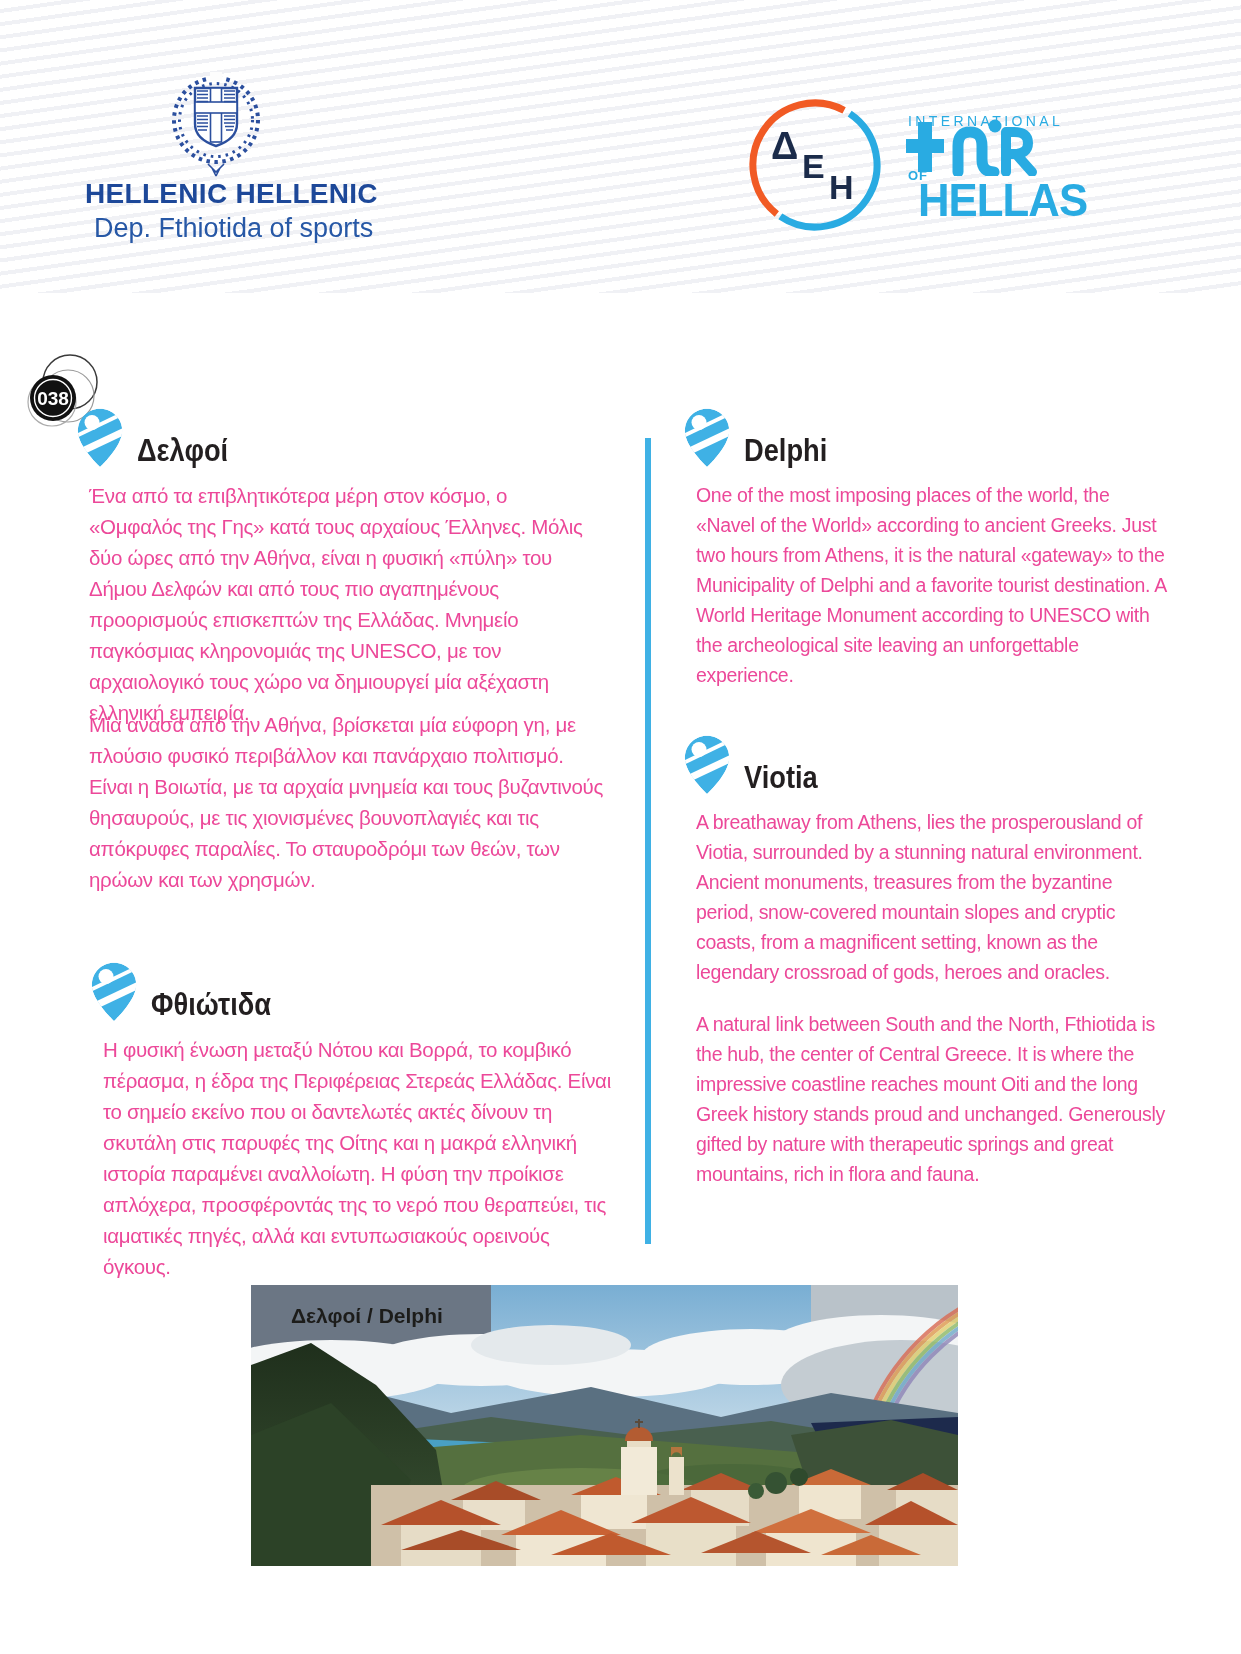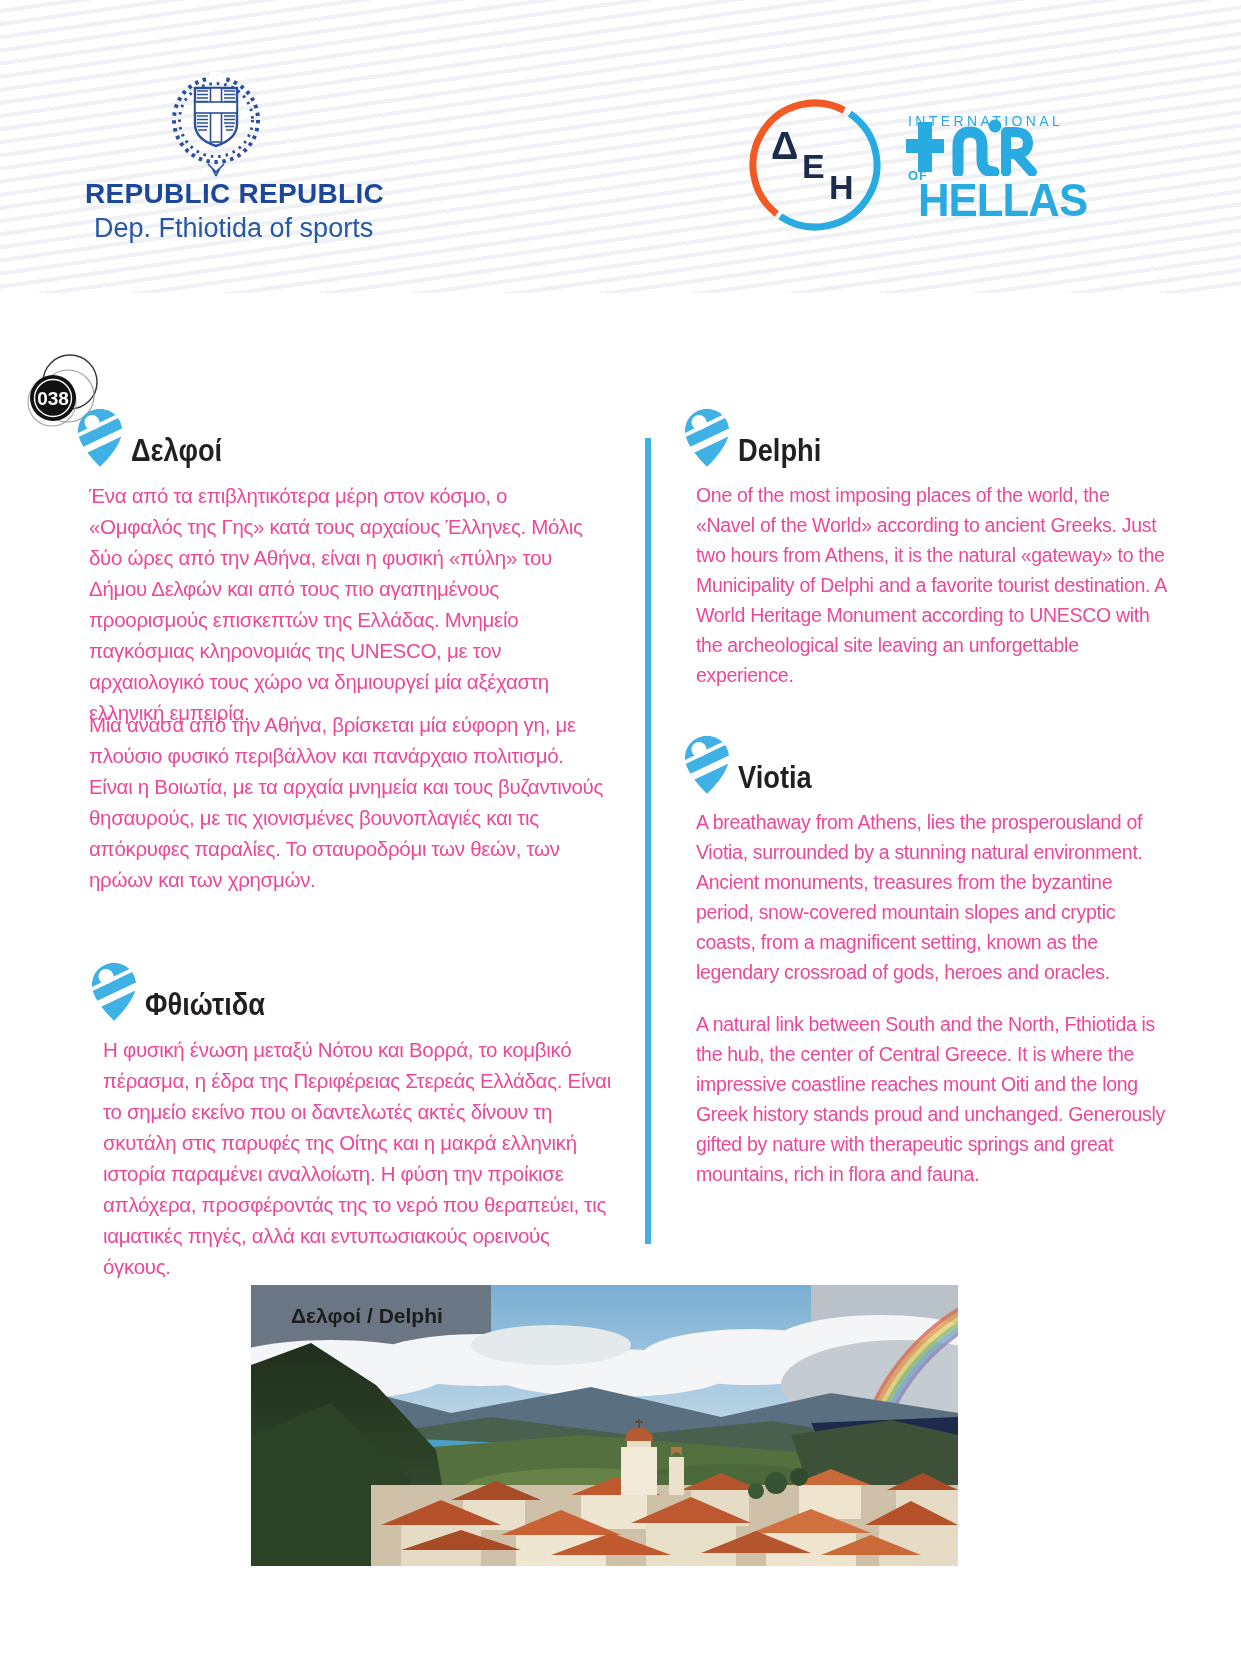--- a/index.html
+++ b/index.html
@@ -28,21 +28,21 @@
   .badge{position:absolute;left:17px;top:354px;width:90px;height:82px;}
   .badge-num{font-family:"Liberation Sans",sans-serif;font-weight:bold;fill:#ffffff;font-size:19px;}
   .page-title{position:absolute;left:86px;top:330px;margin:0;font-size:64px;font-weight:bold;
     color:#221e1f;line-height:1;white-space:nowrap;}
   .page-title span{display:inline-block;transform:scaleX(.70);transform-origin:left top;
     letter-spacing:-1px;}
 
   
   .divider{position:absolute;left:645px;top:438px;width:6px;height:806px;background:#3fb1e5;}
   .sec{position:absolute;}
-  .sec-head{display:flex;align-items:flex-end;gap:8px;height:62px;margin-bottom:7px;}
+  .sec-head{display:flex;align-items:flex-end;gap:14px;height:62px;margin-bottom:7px;}
   .pin{width:46px;height:60px;flex:0 0 auto;
     clip-path:path('M23,0.8 C10.6,0.8 0.8,10.6 0.8,23 C0.8,38.5 23,59 23,59 C23,59 45.2,38.5 45.2,23 C45.2,10.6 35.4,0.8 23,0.8 Z');}
   .sec-title{margin:0;font-size:31px;font-weight:bold;color:#231f20;line-height:1;
     padding-bottom:2px;white-space:nowrap;}
   .sec-title span{display:inline-block;transform:scaleX(.88);transform-origin:left bottom;}
   .body{margin:12px;color:#ec4899;letter-spacing:-.3px;}
   .body.gr{font-size:20.5px;line-height:31px;}
   .body.en{font-size:19.5px;line-height:30px;}
 
   
@@ -80,21 +80,21 @@
         <rect x="-21" y="-14" width="42" height="11" fill="#ffffff" stroke="#2b4f9e" stroke-width="1.6"></rect>
         <g stroke="#2b4f9e" stroke-width="1.3">
           <path d="M-19,-25 h11 M-19,-21.5 h11 M-19,-18 h11 M-19,-14.5 h11"></path>
           <path d="M8,-25 h11 M8,-21.5 h11 M8,-18 h11 M8,-14.5 h11"></path>
           <path d="M-19,0 h11 M-19,3.5 h11 M-19,7 h11 M-19,10.5 h11 M-18,14 h9"></path>
           <path d="M8,0 h11 M8,3.5 h11 M8,7 h11 M9,10.5 h9 M10,14 h7"></path>
         </g>
       </g>
     </svg>
 
-    <div class="org-name">REPUBLIC REPUBLIC</div>
+    <div class="org-name">HELLENIC HELLENIC</div>
     <div class="org-dept">Dep. Fthiotida of sports</div>
 
     <svg class="deh-logo" viewBox="0 0 140 140">
       <path d="M99.1,15.3 A62,62 0 0 0 31.8,118.9" fill="none" stroke="#f15a24" stroke-width="7"></path>
       <path d="M104.7,18.6 A62,62 0 1 1 35.3,121.4" fill="none" stroke="#29abe2" stroke-width="7"></path>
       <text class="deh-letter" x="26" y="64" font-size="38">Δ</text>
       <text class="deh-letter" x="57" y="83" font-size="34">Ε</text>
       <text class="deh-letter" x="84" y="104" font-size="34">Η</text>
     </svg>
 

